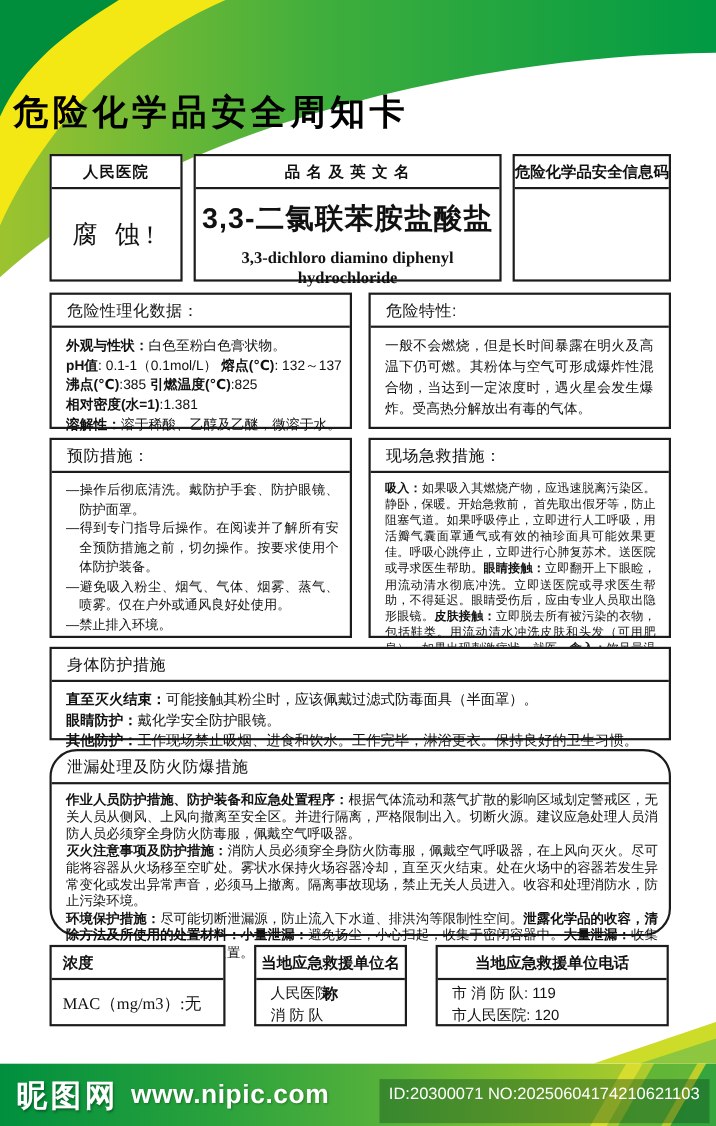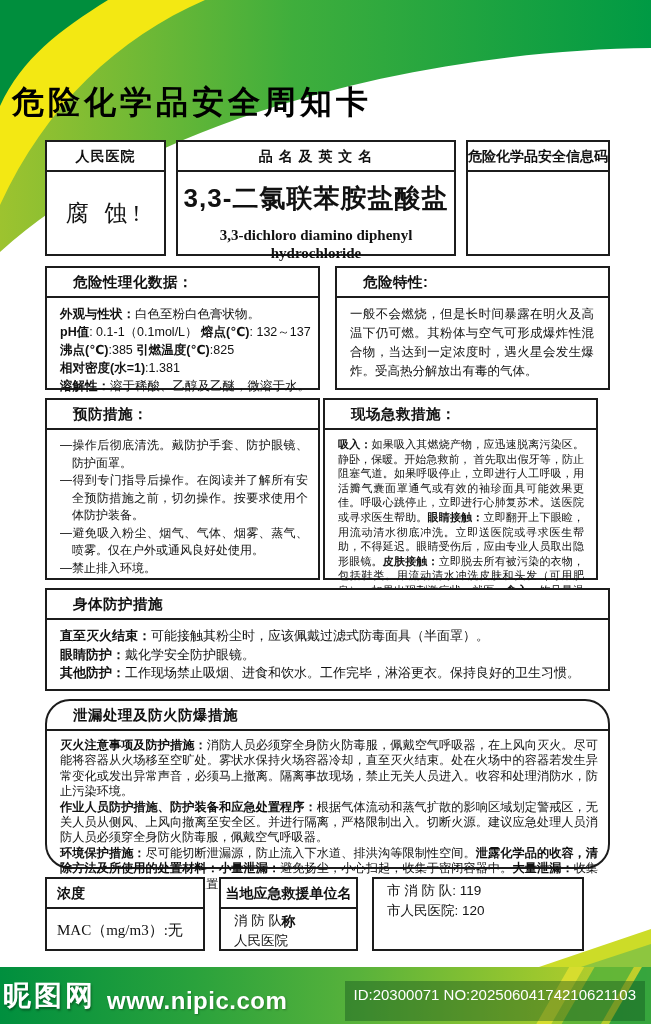--- a/index.html
+++ b/index.html
@@ -34,42 +34,42 @@
   .class-value {
     font-family:"Liberation Serif","DejaVu Serif",serif;
     font-size:23px; text-align:center; padding-top:26px; letter-spacing:5px;
   }
   .name-cn { text-align:center; font-size:26px; font-weight:900; letter-spacing:1px; margin-top:9px; }
   .name-en {
     text-align:center; font-family:"Liberation Serif","DejaVu Serif",serif;
     font-weight:bold; font-size:15px; line-height:18px; margin-top:10px;
   }
   
-  .sec-title { font-weight:bold; font-size:14.5px; padding:5px 12px 4px 26px; border-bottom:2px solid #1c1c1c; letter-spacing:0.5px; }
+  .sec-title { font-weight:normal; font-size:14.5px; padding:5px 12px 4px 14px; border-bottom:2px solid #1c1c1c; letter-spacing:0.5px; }
   .sec-body { padding:7px 10px 4px 13px; }
   
   .r2 { margin-top:10px; gap:15px; }
   .r2 .box { width:275px; height:124px; }
   .phys-line { font-size:12.5px; line-height:18px; white-space:nowrap; }
   .traits-text { font-size:12.5px; line-height:19px; text-align:justify; padding-right:4px; }
   
-  .r3 { margin-top:8px; gap:3px; }
+  .r3 { margin-top:8px; gap:15px; }
   .r3 .box { width:275px; height:182px; }
   .prev-item { font-size:12px; line-height:17.5px; padding-left:1em; text-indent:-1em; text-align:justify; }
   .aid-text { font-size:11px; line-height:14.6px; text-align:justify; padding-right:2px; }
   
   .r4 { margin-top:8px; }
-  .r4 .box { width:100%; height:103px; }
+  .r4 .box { width:100%; height:85px; }
   .prot-line { font-size:13px; line-height:18.5px; }
   
   .r5 { margin-top:8px; }
   .r5 .box { width:100%; height:170px;border-radius:25px; }
   .leak-para { font-size:12.2px; line-height:15.4px; text-align:justify; }
   
-  .r6 { margin-top:8px; gap:14px;border-radius:20px; }
+  .r6 { margin-top:8px; gap:26px;border-radius:20px; }
   .r6 .box { height:74px; }
   .box-conc { width:160px; }
   .box-rescue { width:139px; }
   .box-phone { width:212px; }
   .conc-head { text-align:left; padding-left:10px; letter-spacing:0; }
   .conc-value {
     font-family:"Liberation Serif","DejaVu Serif",serif;
     font-size:15px; padding:12px 0 0 10px;
   }
   .rescue-line { font-size:13.5px; line-height:20px; padding-left:13px; }
@@ -81,21 +81,21 @@
              background:#8dc63f; clip-path:polygon(100% 0,100% 100%,0 100%); }
   .footer {
     position:absolute; left:0; bottom:0; width:651px; height:57px; overflow:hidden;
     background:linear-gradient(90deg,#008f3e 0%,#2aa23c 30%,#58b23b 55%,#9ac72e 82%,#c6d02b 100%);
     display:flex; align-items:center;
   }
   .f-stripe { position:absolute; top:-30px; height:130px; transform:rotate(30deg); }
   .f-s1 { right:88px; width:13px; background:#dfe02f; opacity:.85; }
   .f-s2 { right:40px; width:34px; background:#53b13a; opacity:.85; }
   .f-s3 { right:-16px; width:42px; background:#27a03f; opacity:.9; }
-  .logo-wrap { position:relative; display:flex; align-items:flex-end; gap:11px; padding-left:3px; }
+  .logo-wrap { position:relative; display:flex; align-items:center; gap:11px; padding-left:15px; }
   .logo-cn {
     font-size:28px; font-weight:900; color:#fff; letter-spacing:3px;
     text-shadow:1px 2px 2px rgba(0,40,10,.45);
   }
   .logo-url { font-size:24px; font-weight:bold; color:#fff; letter-spacing:0.5px;
               text-shadow:1px 1px 2px rgba(0,40,10,.35); }
   .id-band {
     position:absolute; right:6px; top:14px; height:40px; line-height:28px;
     padding:0 9px; background:rgba(10,70,25,.38); color:#fff; font-size:15px;
     white-space:nowrap;
@@ -187,40 +187,41 @@
             <div class="prot-line"><span class="b">眼睛防护：</span><span>戴化学安全防护眼镜。</span></div>
             <div class="prot-line"><span class="b">其他防护：</span><span>工作现场禁止吸烟、进食和饮水。工作完毕，淋浴更衣。保持良好的卫生习惯。</span></div>
           </div>
       </div>
     </div>
 
     <div class="row r5">
       <div class="box">
         <div class="sec-title">泄漏处理及防火防爆措施</div>
         <div class="sec-body">
+            <div class="leak-para"><span class="b">作业人员防护措施、防护装备和应急处置程序：</span><span>根据气体流动和蒸气扩散的影响区域划定警戒区，无关人员从侧风、上风向撤离至安全区。并进行隔离，严格限制出入。切断火源。建议应急处理人员消防人员必须穿全身防火防毒服，佩戴空气呼吸器。</span></div>
             <div class="leak-para"><span class="b">灭火注意事项及防护措施：</span><span>消防人员必须穿全身防火防毒服，佩戴空气呼吸器，在上风向灭火。尽可能将容器从火场移至空旷处。雾状水保持火场容器冷却，直至灭火结束。处在火场中的容器若发生异常变化或发出异常声音，必须马上撤离。隔离事故现场，禁止无关人员进入。收容和处理消防水，防止污染环境。</span></div>
-            <div class="leak-para"><span class="b">作业人员防护措施、防护装备和应急处置程序：</span><span>根据气体流动和蒸气扩散的影响区域划定警戒区，无关人员从侧风、上风向撤离至安全区。并进行隔离，严格限制出入。切断火源。建议应急处理人员消防人员必须穿全身防火防毒服，佩戴空气呼吸器。</span></div>
             <div class="leak-para"><span class="b">环境保护措施：</span><span>尽可能切断泄漏源，防止流入下水道、排洪沟等限制性空间。</span><span class="b">泄露化学品的收容，清除方法及所使用的处置材料：</span><span class="b">小量泄漏：</span><span>避免扬尘，小心扫起，收集于密闭容器中。</span><span class="b">大量泄漏：</span><span>收集回收或运至废物处理场所处置。</span></div>
           </div>
       </div>
     </div>
 
     <div class="row r6">
       <div class="box box-conc">
         <div class="bhead conc-head">浓度</div>
         <div class="conc-value">MAC（mg/m3）:无</div>
       </div>
       <div class="box box-rescue">
         <div class="bhead" style="letter-spacing:0;">当地应急救援单位名称</div>
         <div class="rescue-body">
+            <div class="rescue-line">人民医院</div>
             <div class="rescue-line">消 防 队</div>
-            <div class="rescue-line">人民医院</div>
           </div>
       </div>
       <div class="box box-phone">
+        <div class="bhead" style="letter-spacing:0;">当地应急救援单位电话</div>
         <div class="rescue-body">
             <div class="rescue-line">市 消 防 队: 119</div>
             <div class="rescue-line">市人民医院: 120</div>
           </div>
       </div>
     </div>
 
   </div>
 
   <div class="wedge-a"></div>

